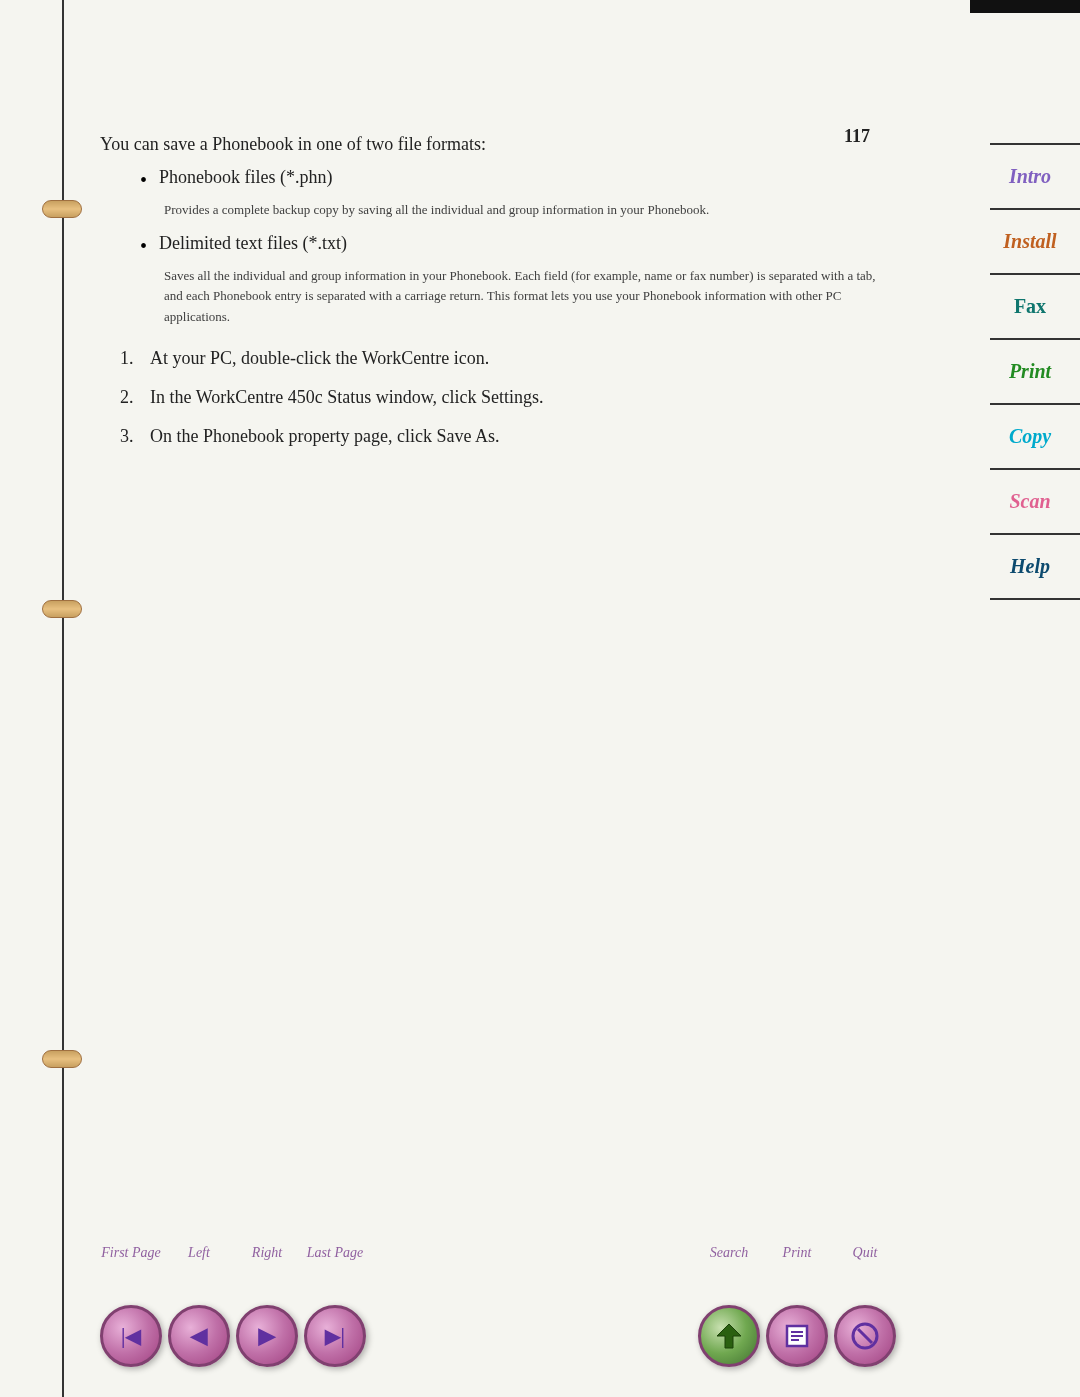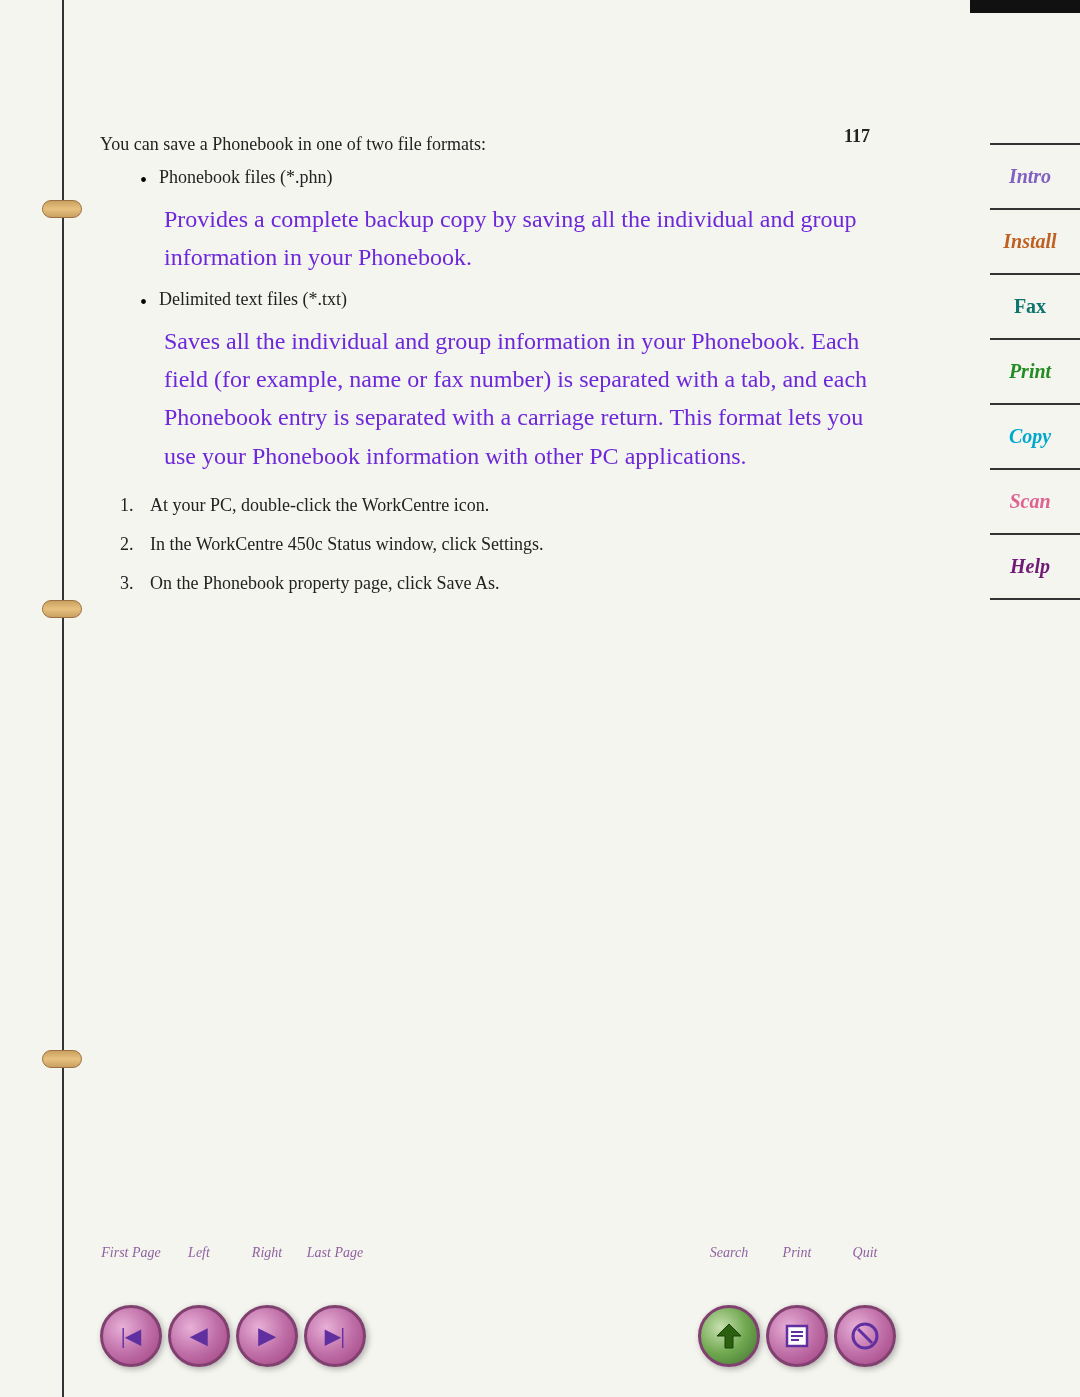--- a/index.html
+++ b/index.html
@@ -54,23 +54,23 @@
       margin-top: 2px;
     }
 
     .bullet-title {
       font-size: 18px;
       font-weight: normal;
       color: #222;
     }
 
     .bullet-desc {
-      font-size: 24px;
+      font-size: 13px;
       line-height: 1.6;
-      color: #6d28d9;
+      color: #404040;
       margin-top: 4px;
       margin-left: 24px;
       margin-bottom: 12px;
     }
 
     .numbered-list {
       margin-top: 16px;
       margin-left: 20px;
     }
 
@@ -145,21 +145,21 @@
       cursor: pointer;
       position: relative;
     }
 
     .tab-intro { color: #8060c0; }
     .tab-install { color: #c06020; }
     .tab-fax { color: #0f766e; font-style: normal; font-weight: bold; }
     .tab-print { color: #228b22; }
     .tab-copy { color: #00aacc; }
     .tab-scan { color: #e06090; }
-    .tab-help { color: #701a75; }
+    .tab-help { color: #0c4a6e; }
 
     
     .top-right-block {
       position: absolute;
       right: 0;
       top: 0;
       width: 110px;
       height: 130px;
       background: #111;
     }

